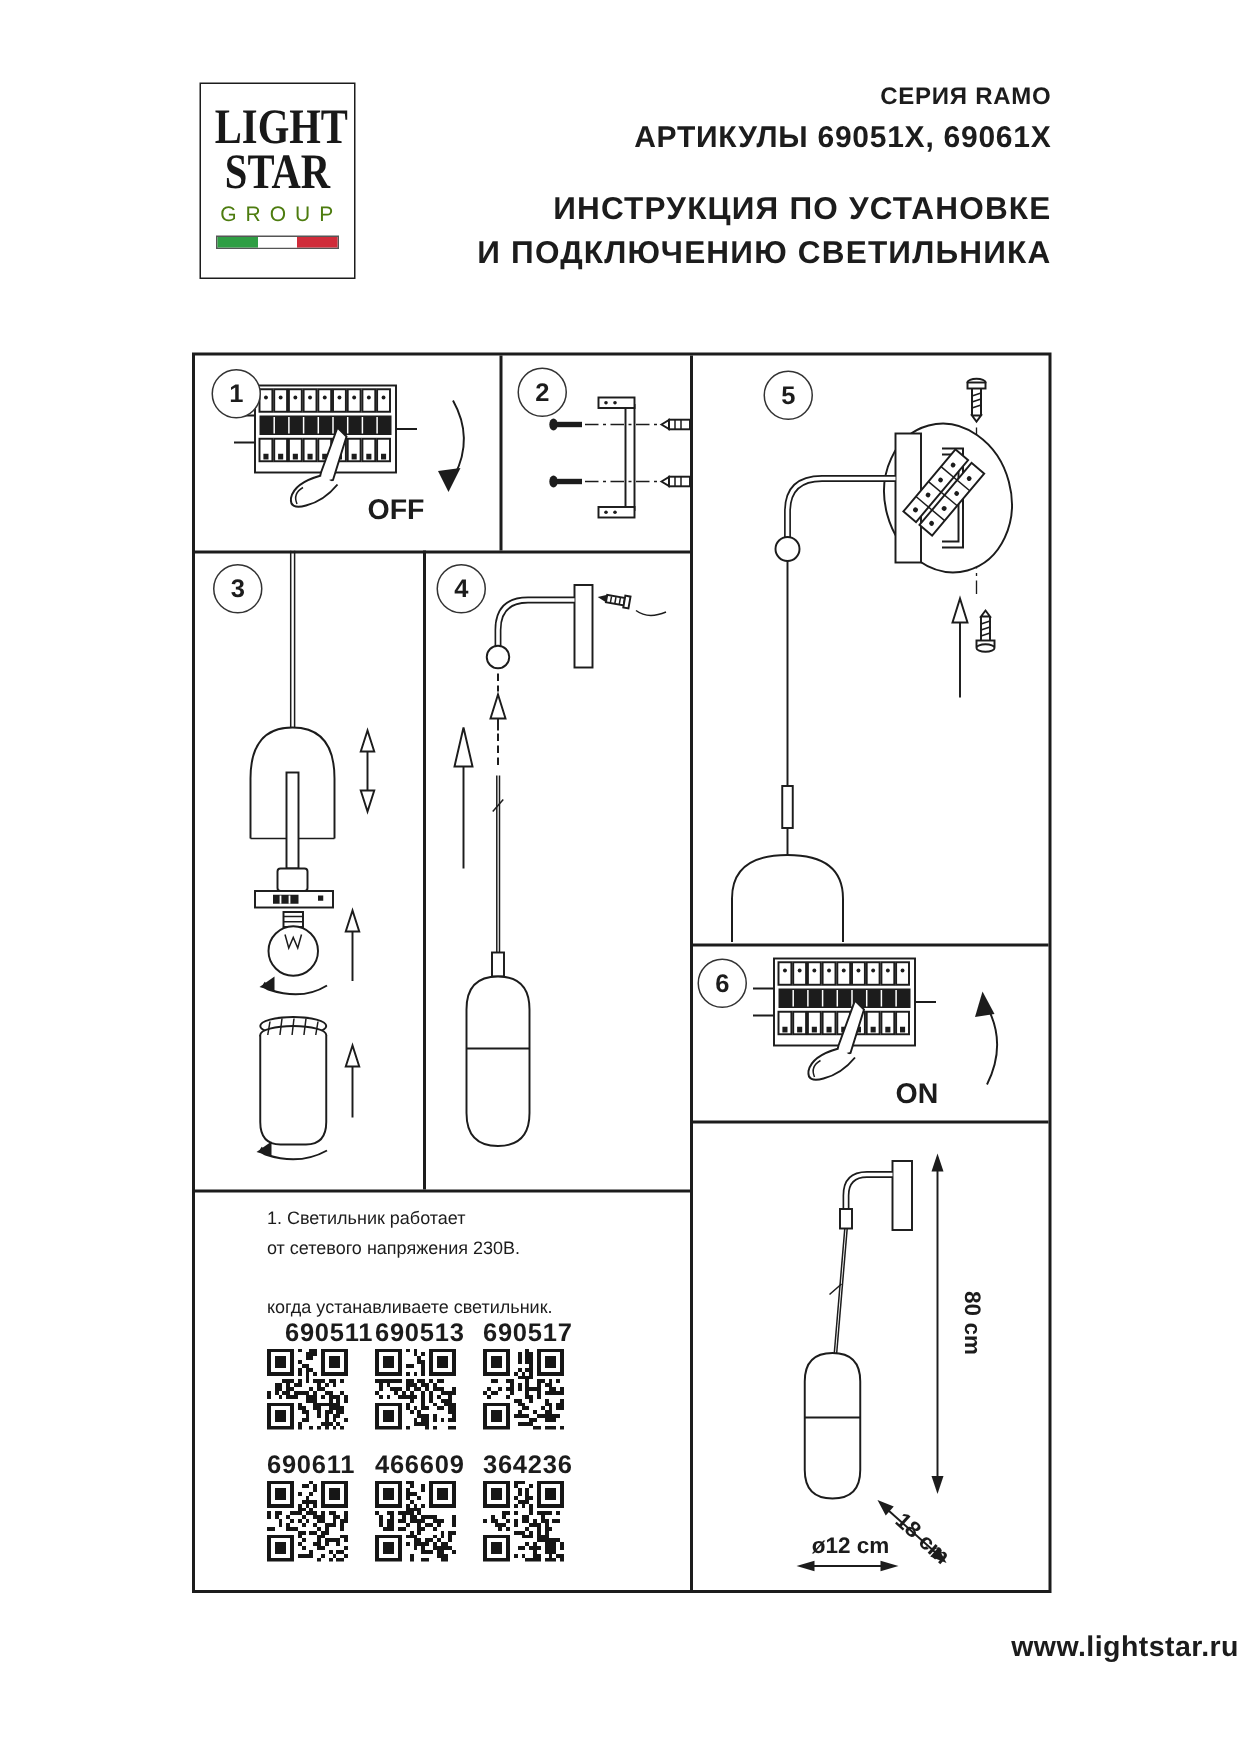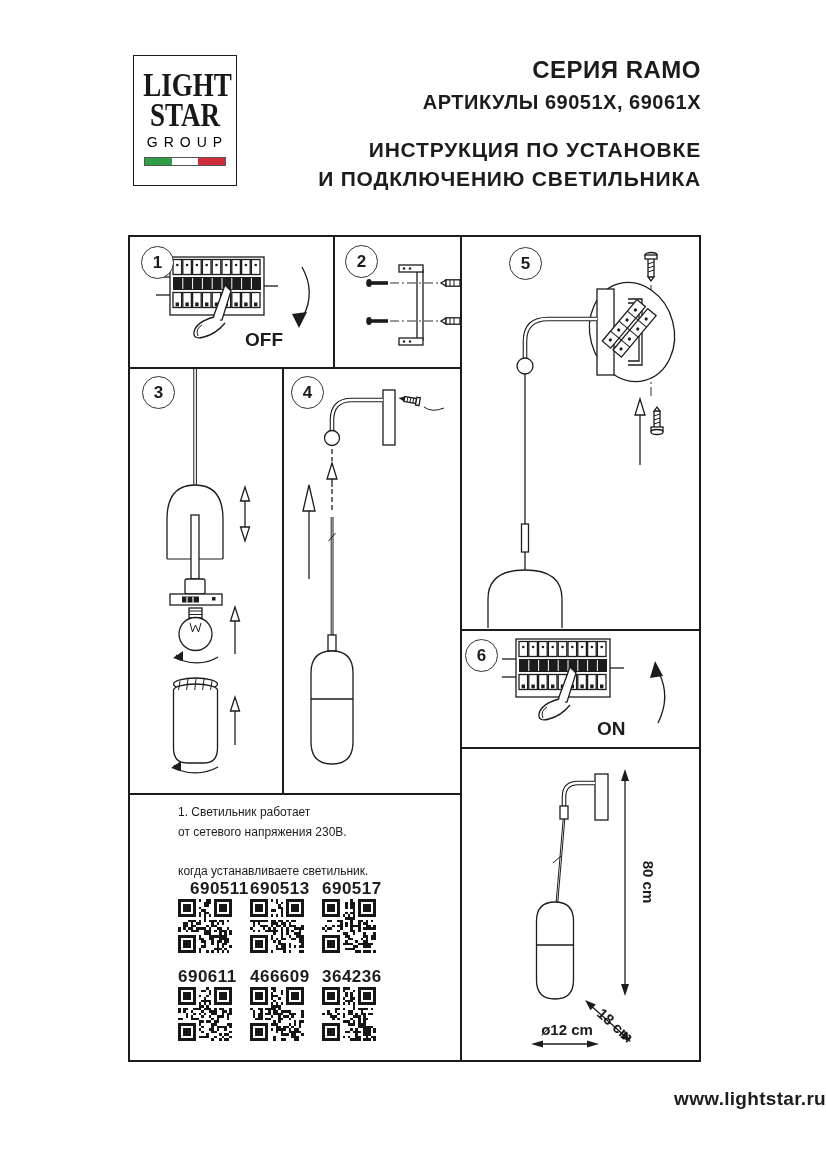--- a/index.html
+++ b/index.html
@@ -1,25 +1,25 @@
 <!DOCTYPE html>
 <html><head>
 <meta charset="utf-8">
 <style>
   html,body{margin:0;padding:0;background:#fff;}
   body{width:826px;height:1169px;position:relative;font-family:"Liberation Sans",sans-serif;color:#1c1c1c;}
   
   .logo{position:absolute;left:133px;top:55px;width:104px;height:131px;border:1.6px solid #1c1c1c;background:#fff;text-align:center;box-sizing:border-box;}
   .logo-word{font-family:"Liberation Serif",serif;font-weight:bold;font-size:33px;line-height:30px;letter-spacing:0px;transform:scaleX(.82);transform-origin:center;color:#181818;}
   .logo-top{margin-top:14px;}
-  .logo-group{font-size:14px;letter-spacing:6px;margin-top:4px;margin-left:5px;color:#000000;}
+  .logo-group{font-size:14px;letter-spacing:6px;margin-top:4px;margin-left:5px;color:#4d7c0f;}
   .flag{display:flex;width:82px;height:9px;margin:7px auto 0 auto;border:0.5px solid #555;box-sizing:border-box;}
   .flag span{flex:1;}
   .hdr{position:absolute;right:125px;top:56px;text-align:right;}
-  .hdr .series{font-size:24px;font-weight:bold;letter-spacing:.5px;}
+  .hdr .series{font-size:16px;font-weight:bold;letter-spacing:.5px;}
   .hdr .articles{font-size:20px;font-weight:bold;margin-top:7px;letter-spacing:.5px;}
   .hdr .title{font-size:21px;font-weight:bold;margin-top:5px;letter-spacing:.8px;}
   .hdr .title1{margin-top:24px;}
   
   .sheet{position:absolute;left:128px;top:235px;width:573px;height:827px;border:2px solid #1c1c1c;box-sizing:border-box;background:#fff;}
   .vl{position:absolute;width:1.5px;background:#1c1c1c;}
   .hl{position:absolute;height:1.5px;background:#1c1c1c;}
   .panel{position:absolute;}
   .badge{position:absolute;width:31px;height:31px;border:1.6px solid #333;border-radius:50%;display:flex;align-items:center;justify-content:center;font-size:17px;font-weight:bold;background:#fff;z-index:3;}
   svg{display:block;overflow:hidden;}

